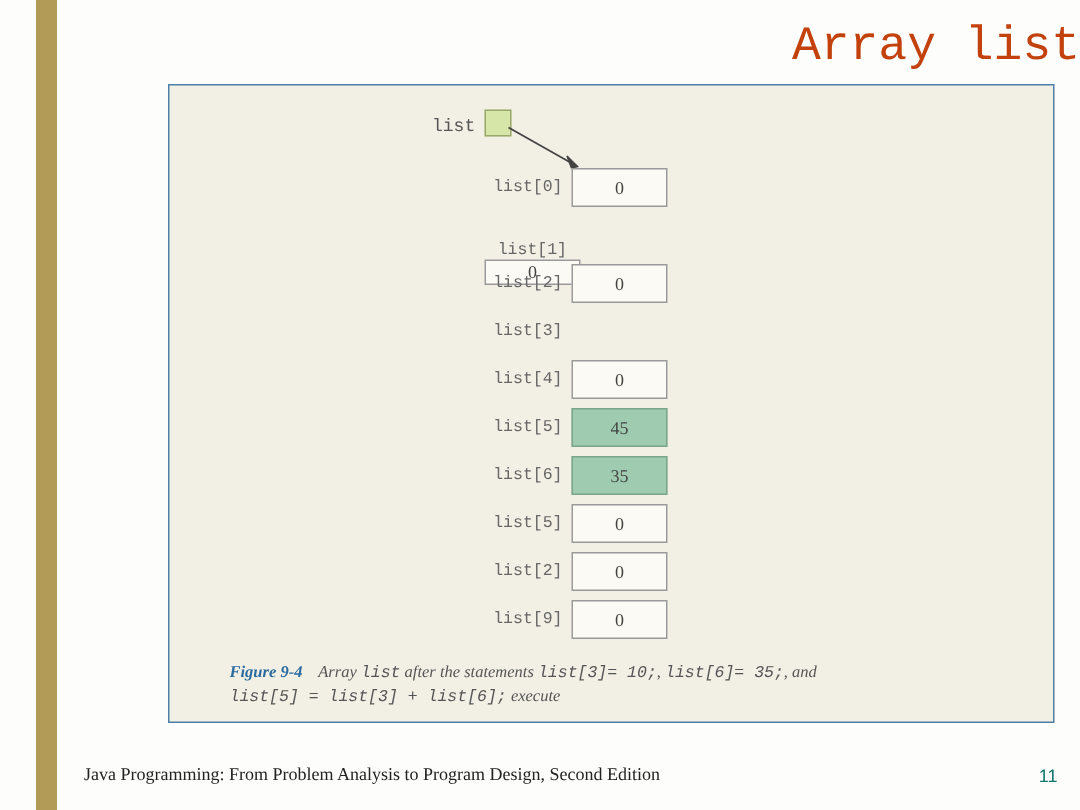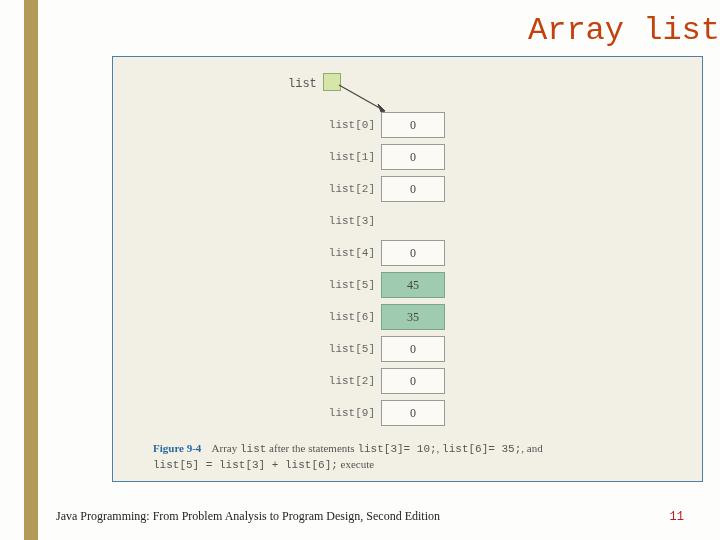--- a/index.html
+++ b/index.html
@@ -94,45 +94,46 @@
     border-color: #7ba58c;
   }
   .caption {
     position: absolute;
     left: 40px;
     bottom: 8px;
     right: 24px;
     font-size: 11px;
     color: #555;
     line-height: 1.35;
+    font-style: italic;
   }
   .caption .fignum {
     color: #2a6aa0;
     font-weight: bold;
     margin-right: 8px;
   }
   .caption .mono {
     font-family: "Courier New", monospace;
     font-size: 11px;
   }
   .footer-left {
     position: absolute;
     left: 56px;
     bottom: 16px;
     font-size: 12px;
     color: #222;
     font-family: 'Times New Roman', serif;
   }
   .footer-right {
     position: absolute;
-    right: 36px;
+    right: 15px;
     bottom: 16px;
     font-size: 12px;
-    color: #b91c1c;
-    font-family: Liberation Mono, monospace;
+    color: #0f766e;
+    font-family: Liberation Sans, sans-serif;
   }
 </style>
 </head>
 <body>
 
 <div class="left-rail"></div>
 
 <div class="title">Array list</div>
 
 <div class="figure-box">
@@ -144,21 +145,21 @@
     <svg class="arrow" style="left:222px; top:24px;" width="60" height="40">
       <line x1="4" y1="4" x2="50" y2="30" stroke="#444" stroke-width="1.2"></line>
       <polygon points="50,30 43,23 46,31" fill="#444"></polygon>
     </svg>
 
     <div id="cells-container">
         <div class="cell-row" style="top: 54px;">
           <div class="cell-label">list[0]</div>
           <div class="cell">0</div>
         </div>
-        <div class="cell-row" style="top: 86px;">
+        <div class="cell-row" style="top: 104px; flex-direction: column;">
           <div class="cell-label">list[1]</div>
           <div class="cell">0</div>
         </div>
         <div class="cell-row" style="top: 118px;">
           <div class="cell-label">list[2]</div>
           <div class="cell">0</div>
         </div>
         <div class="cell-row" style="top: 150px; gap: 10px;">
           <div class="cell-label">list[3]</div>
         </div>

